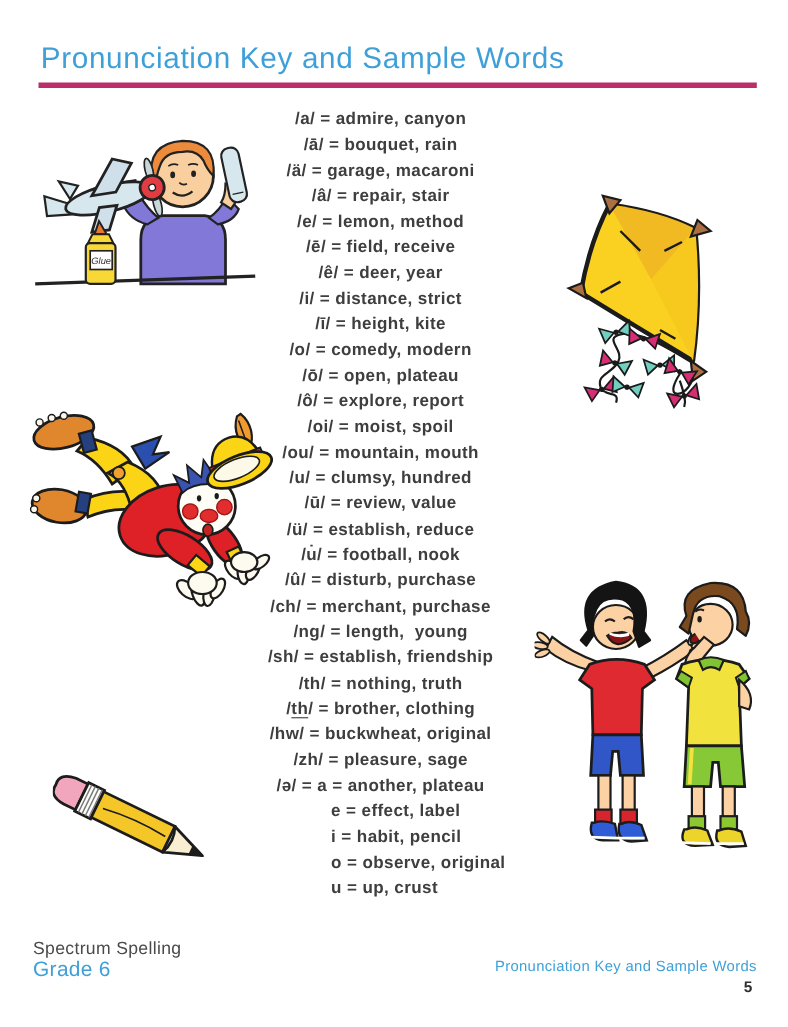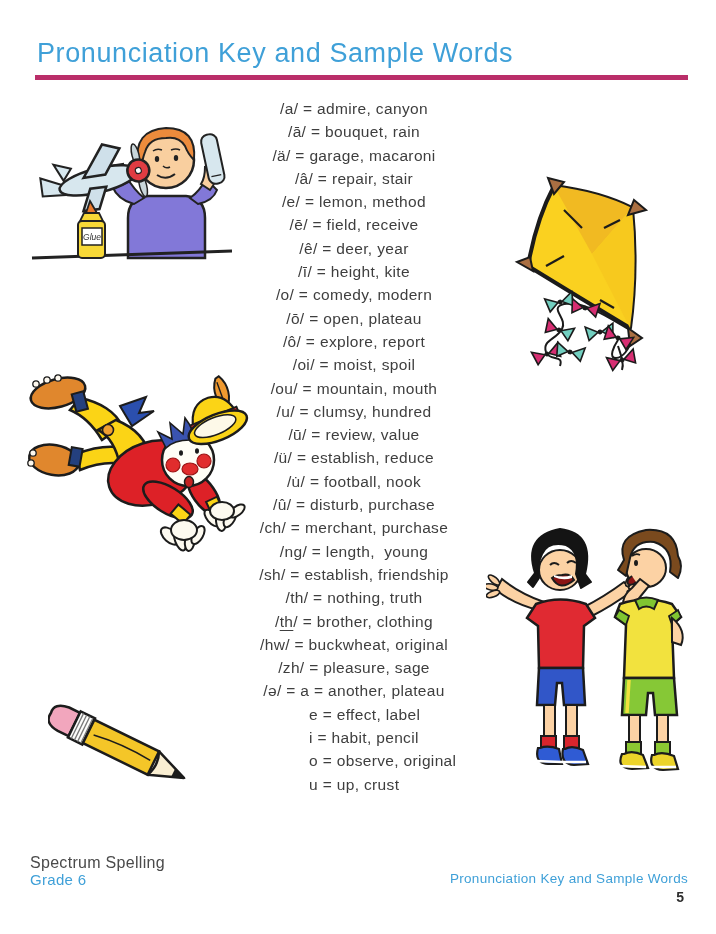--- a/index.html
+++ b/index.html
@@ -5,49 +5,50 @@
   html,body{margin:0;padding:0;background:#ffffff;}
   body{width:716px;height:934px;position:relative;overflow:hidden;
        font-family:"Liberation Sans",sans-serif;color:#3f3f3f;}
   .abs{position:absolute;}
 
   
   #title{left:37px;top:38px;font-size:27px;letter-spacing:.6px;color:#3fa0d8;}
   #rule{left:35px;top:75px;width:653px;height:5px;background:#ba2e69;}
 
   
-  #pron-list{left:8px;top:97px;width:692px;}
+  #pron-list{left:0;top:97px;width:692px;font-weight:bold;}
   .pron-line{height:23.3px;line-height:23.3px;text-align:center;
              font-size:15.5px;letter-spacing:.35px;color:#3e3e3e;white-space:pre;}
   .pron-line.sub{text-align:left;padding-left:301px;}
   .pron-line .u{text-decoration:underline;text-underline-offset:3px;}
   .examples{white-space:pre;}
 
   
   #footer-series{left:30px;top:854px;font-size:16px;color:#4a4a4a;letter-spacing:.3px;}
-  #footer-grade{left:30px;top:871px;font-size:15px;color:#3fa0d8;letter-spacing:.3px;}
+  #footer-grade{left:30px;top:871px;font-size:19px;color:#3fa0d8;letter-spacing:.3px;}
   #footer-section{right:28px;top:871px;font-size:13.5px;color:#3fa0d8;letter-spacing:.3px;text-align:right;}
   #footer-page{right:32px;top:889px;font-size:14px;font-weight:bold;color:#2e2e2e;}
 
   svg{display:block;}
 </style>
 </head>
 <body>
 
 <div class="abs" id="title">Pronunciation Key and Sample Words</div>
 <div class="abs" id="rule"></div>
 
 <div class="abs" id="pron-list">
     <div class="pron-line"><span>/a/</span><span> = </span><span class="examples">admire, canyon</span></div>
     <div class="pron-line"><span>/ā/</span><span> = </span><span class="examples">bouquet, rain</span></div>
     <div class="pron-line"><span>/ä/</span><span> = </span><span class="examples">garage, macaroni</span></div>
     <div class="pron-line"><span>/â/</span><span> = </span><span class="examples">repair, stair</span></div>
     <div class="pron-line"><span>/e/</span><span> = </span><span class="examples">lemon, method</span></div>
     <div class="pron-line"><span>/ē/</span><span> = </span><span class="examples">field, receive</span></div>
     <div class="pron-line"><span>/ê/</span><span> = </span><span class="examples">deer, year</span></div>
+    <div class="pron-line"><span>/i/</span><span> = </span><span class="examples">distance, strict</span></div>
     <div class="pron-line"><span>/ī/</span><span> = </span><span class="examples">height, kite</span></div>
     <div class="pron-line"><span>/o/</span><span> = </span><span class="examples">comedy, modern</span></div>
     <div class="pron-line"><span>/ō/</span><span> = </span><span class="examples">open, plateau</span></div>
     <div class="pron-line"><span>/ô/</span><span> = </span><span class="examples">explore, report</span></div>
     <div class="pron-line"><span>/oi/</span><span> = </span><span class="examples">moist, spoil</span></div>
     <div class="pron-line"><span>/ou/</span><span> = </span><span class="examples">mountain, mouth</span></div>
     <div class="pron-line"><span>/u/</span><span> = </span><span class="examples">clumsy, hundred</span></div>
     <div class="pron-line"><span>/ū/</span><span> = </span><span class="examples">review, value</span></div>
     <div class="pron-line"><span>/ü/</span><span> = </span><span class="examples">establish, reduce</span></div>
     <div class="pron-line"><span>/u̇/</span><span> = </span><span class="examples">football, nook</span></div>

